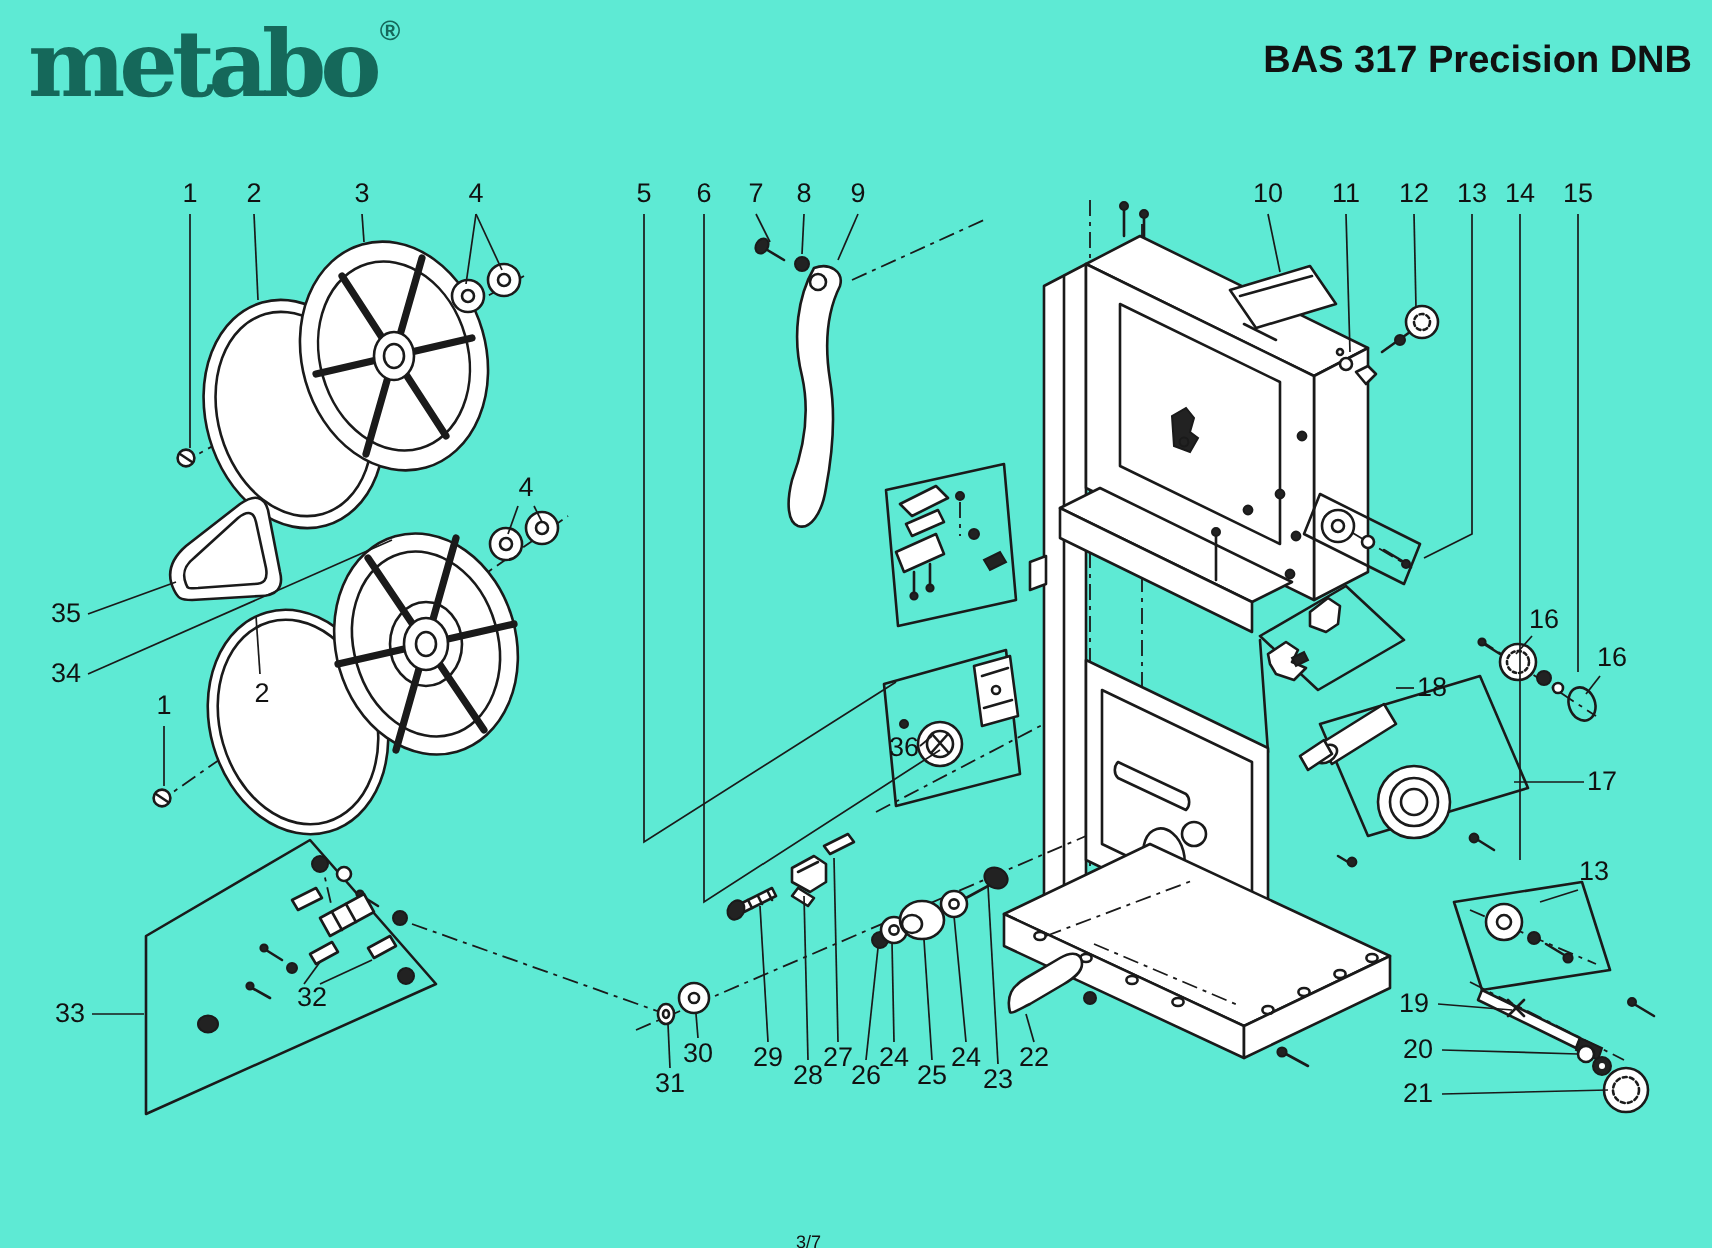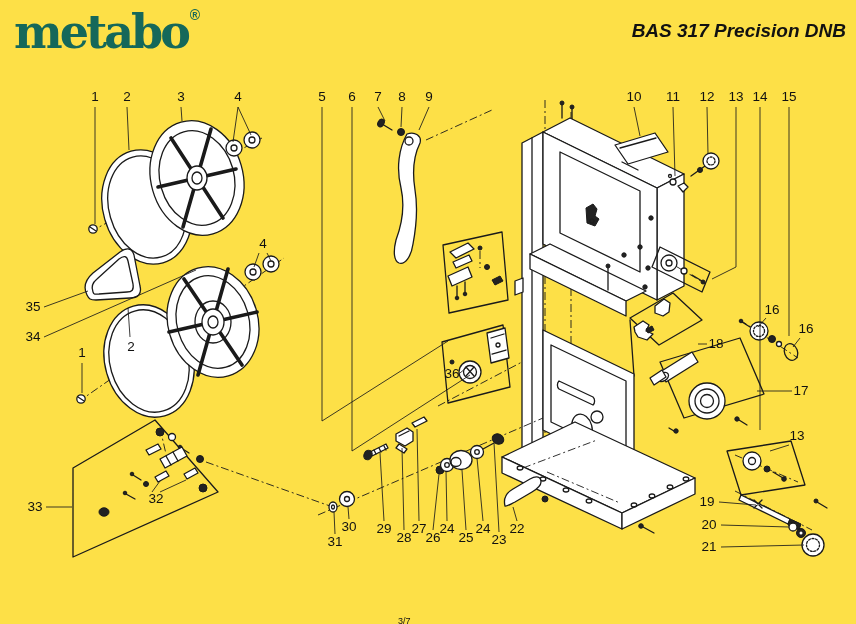--- a/index.html
+++ b/index.html
@@ -1,23 +1,23 @@
 <!DOCTYPE html>
 <html><head>
 <meta charset="utf-8">
 <style>
   html,body{margin:0;padding:0;background:#fff;}
-  #page{position:relative;width:856px;height:624px;background:#fde047;overflow:hidden;
+  #page{position:relative;width:856px;height:624px;background:#5eead4;overflow:hidden;
         font-family:"Liberation Sans",sans-serif;}
   #logo{position:absolute;left:14px;top:8px;color:#15685a;
         font-family:"DejaVu Serif",serif;font-weight:bold;font-size:46px;
         letter-spacing:-3px;line-height:1;}
   #logo sup{font-size:14px;letter-spacing:0;vertical-align:28px;margin-left:2px;
         font-family:"Liberation Sans",sans-serif;}
-  #title{position:absolute;right:10px;top:20px;font-size:19px;font-weight:bold;color:#111;font-style:italic;}
+  #title{position:absolute;right:10px;top:20px;font-size:19px;font-weight:bold;color:#111;}
   #footer{position:absolute;left:398px;top:616px;font-size:9px;color:#111;}
   svg{position:absolute;left:0;top:0;}
   .ln{stroke:#1a1a1a;stroke-width:1.3;fill:none;stroke-linejoin:round;stroke-linecap:round;}
   .fw{stroke:#1a1a1a;stroke-width:1.3;fill:#fff;stroke-linejoin:round;}
   .sp{stroke:#1a1a1a;stroke-width:3.6;fill:none;stroke-linecap:round;}
   .dk{stroke:#1a1a1a;stroke-width:1;fill:#222;}
   .dash{stroke:#1a1a1a;stroke-width:0.9;fill:none;stroke-dasharray:8 3 2 3;}
   .leader{stroke:#1a1a1a;stroke-width:0.85;fill:none;}
   .part-label{font-family:"Liberation Sans",sans-serif;font-size:13.5px;fill:#111;text-anchor:middle;}
 </style>

